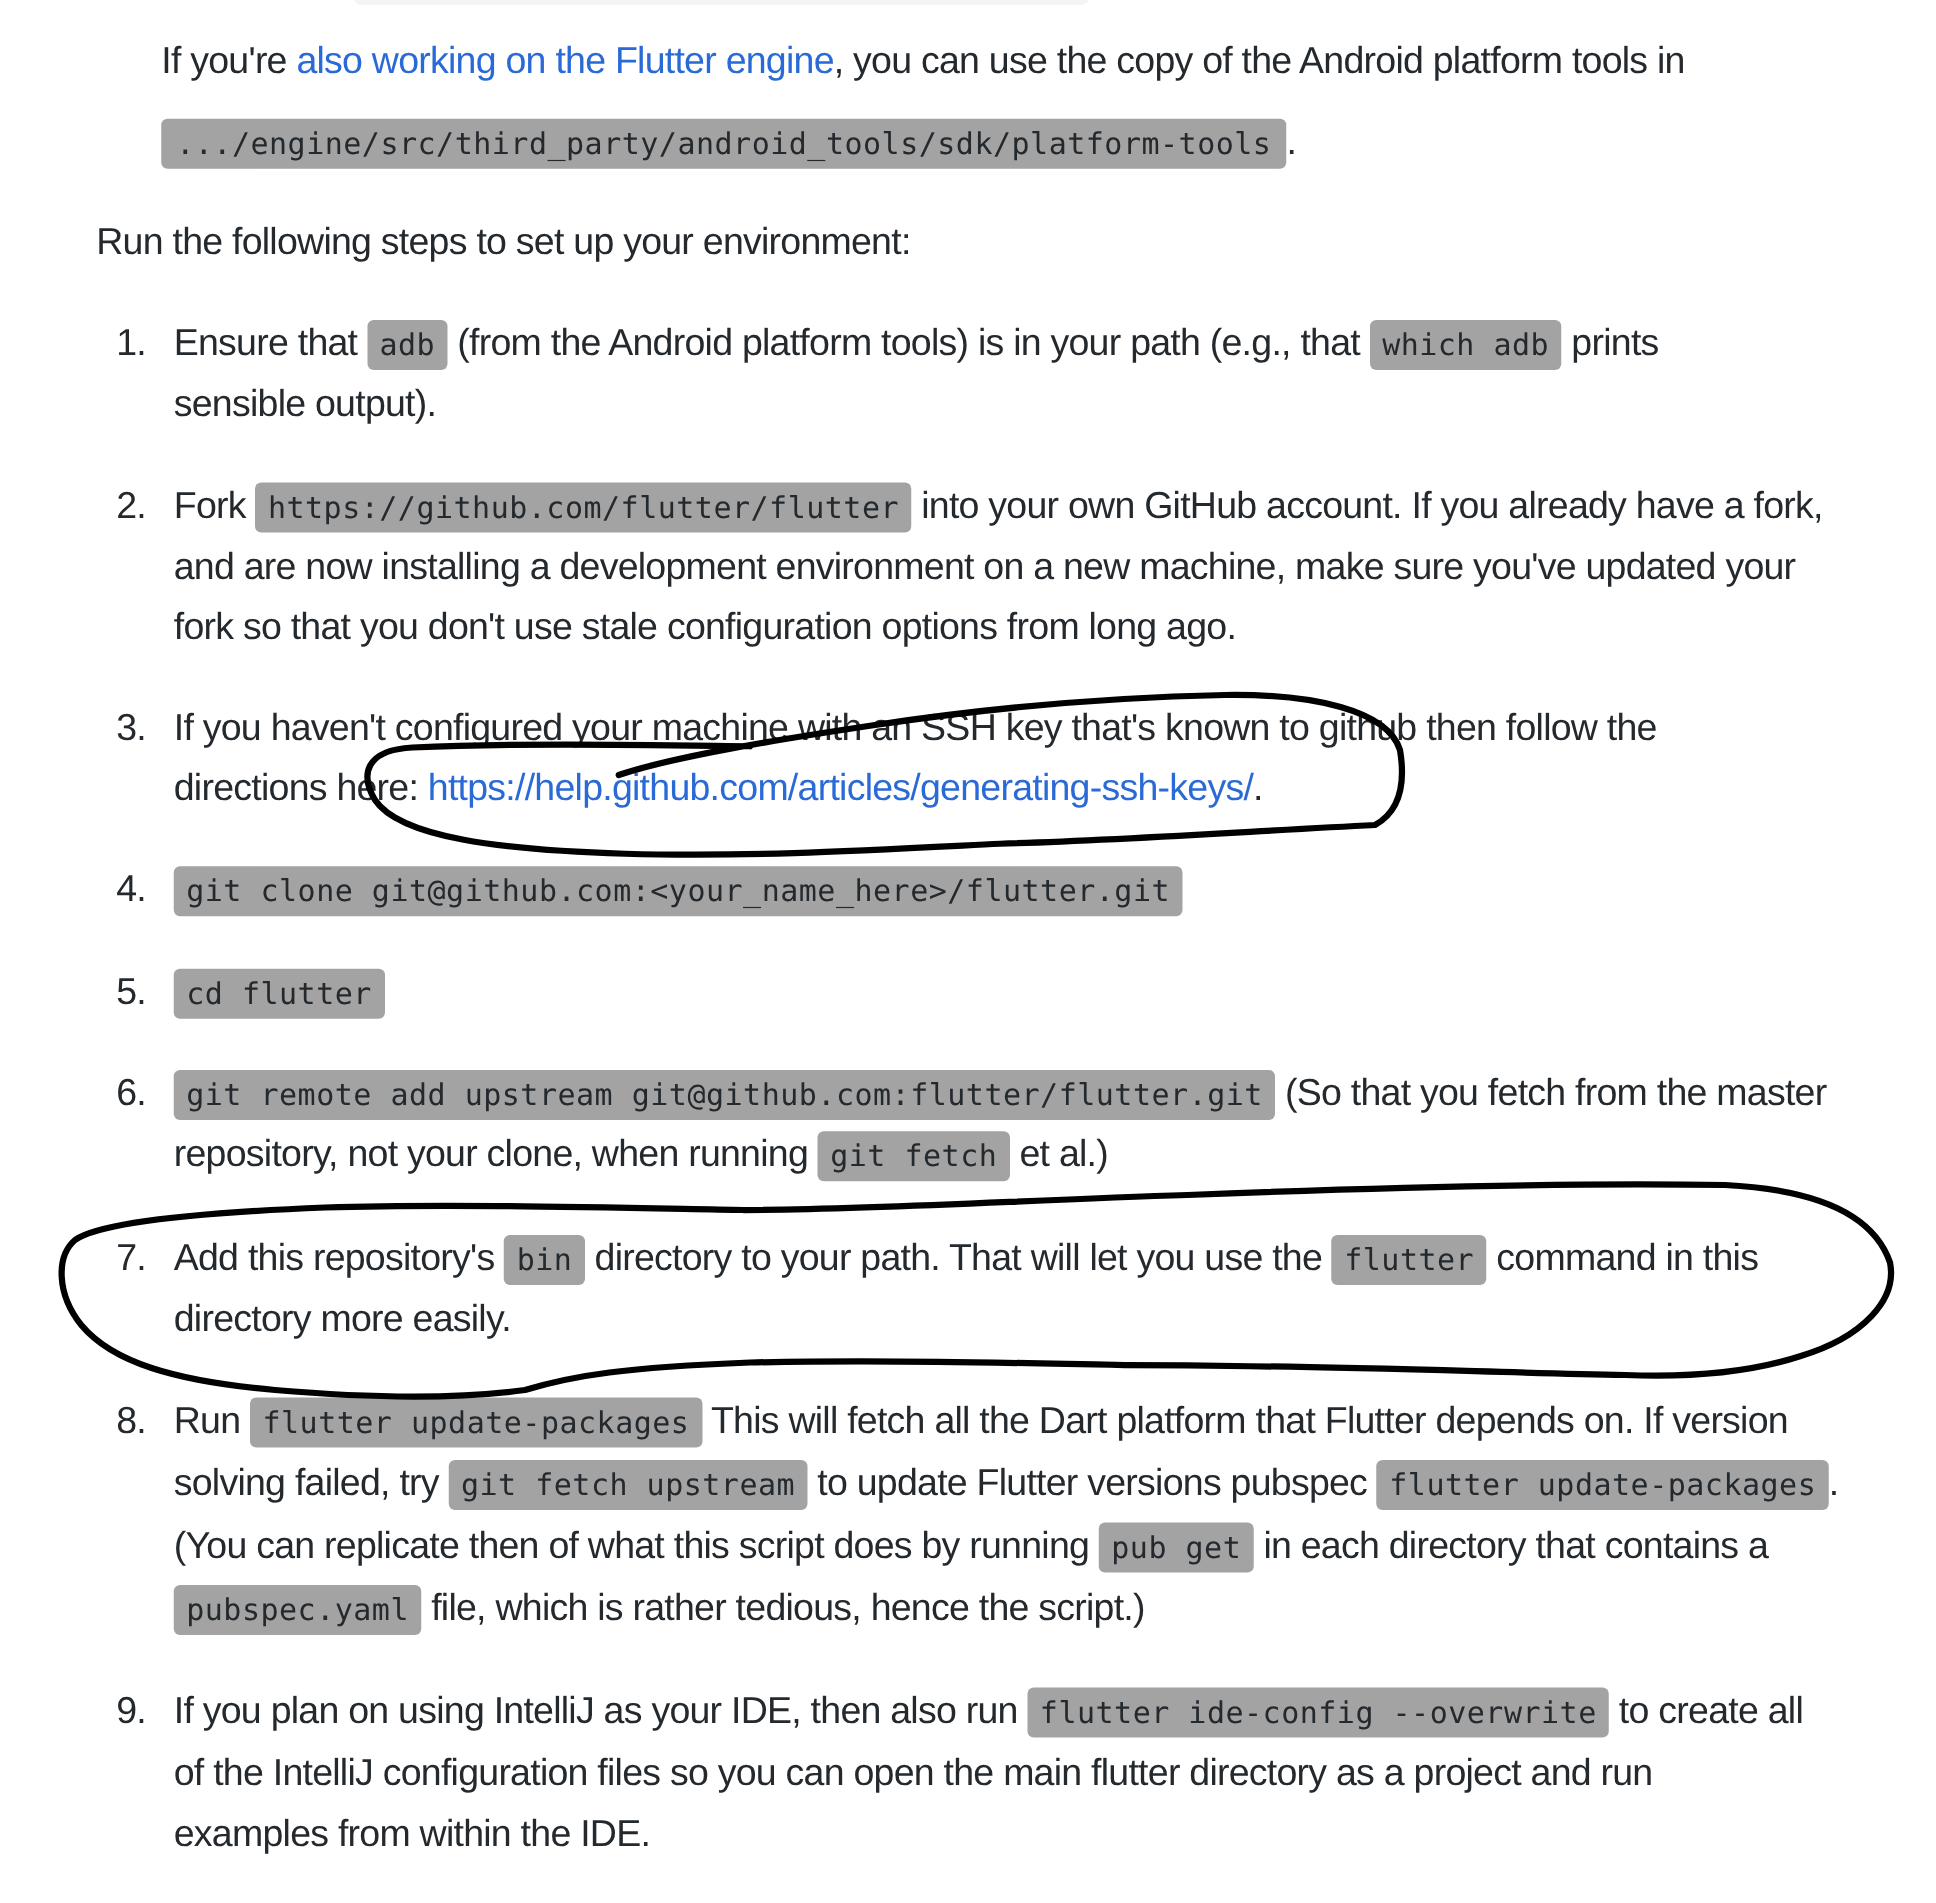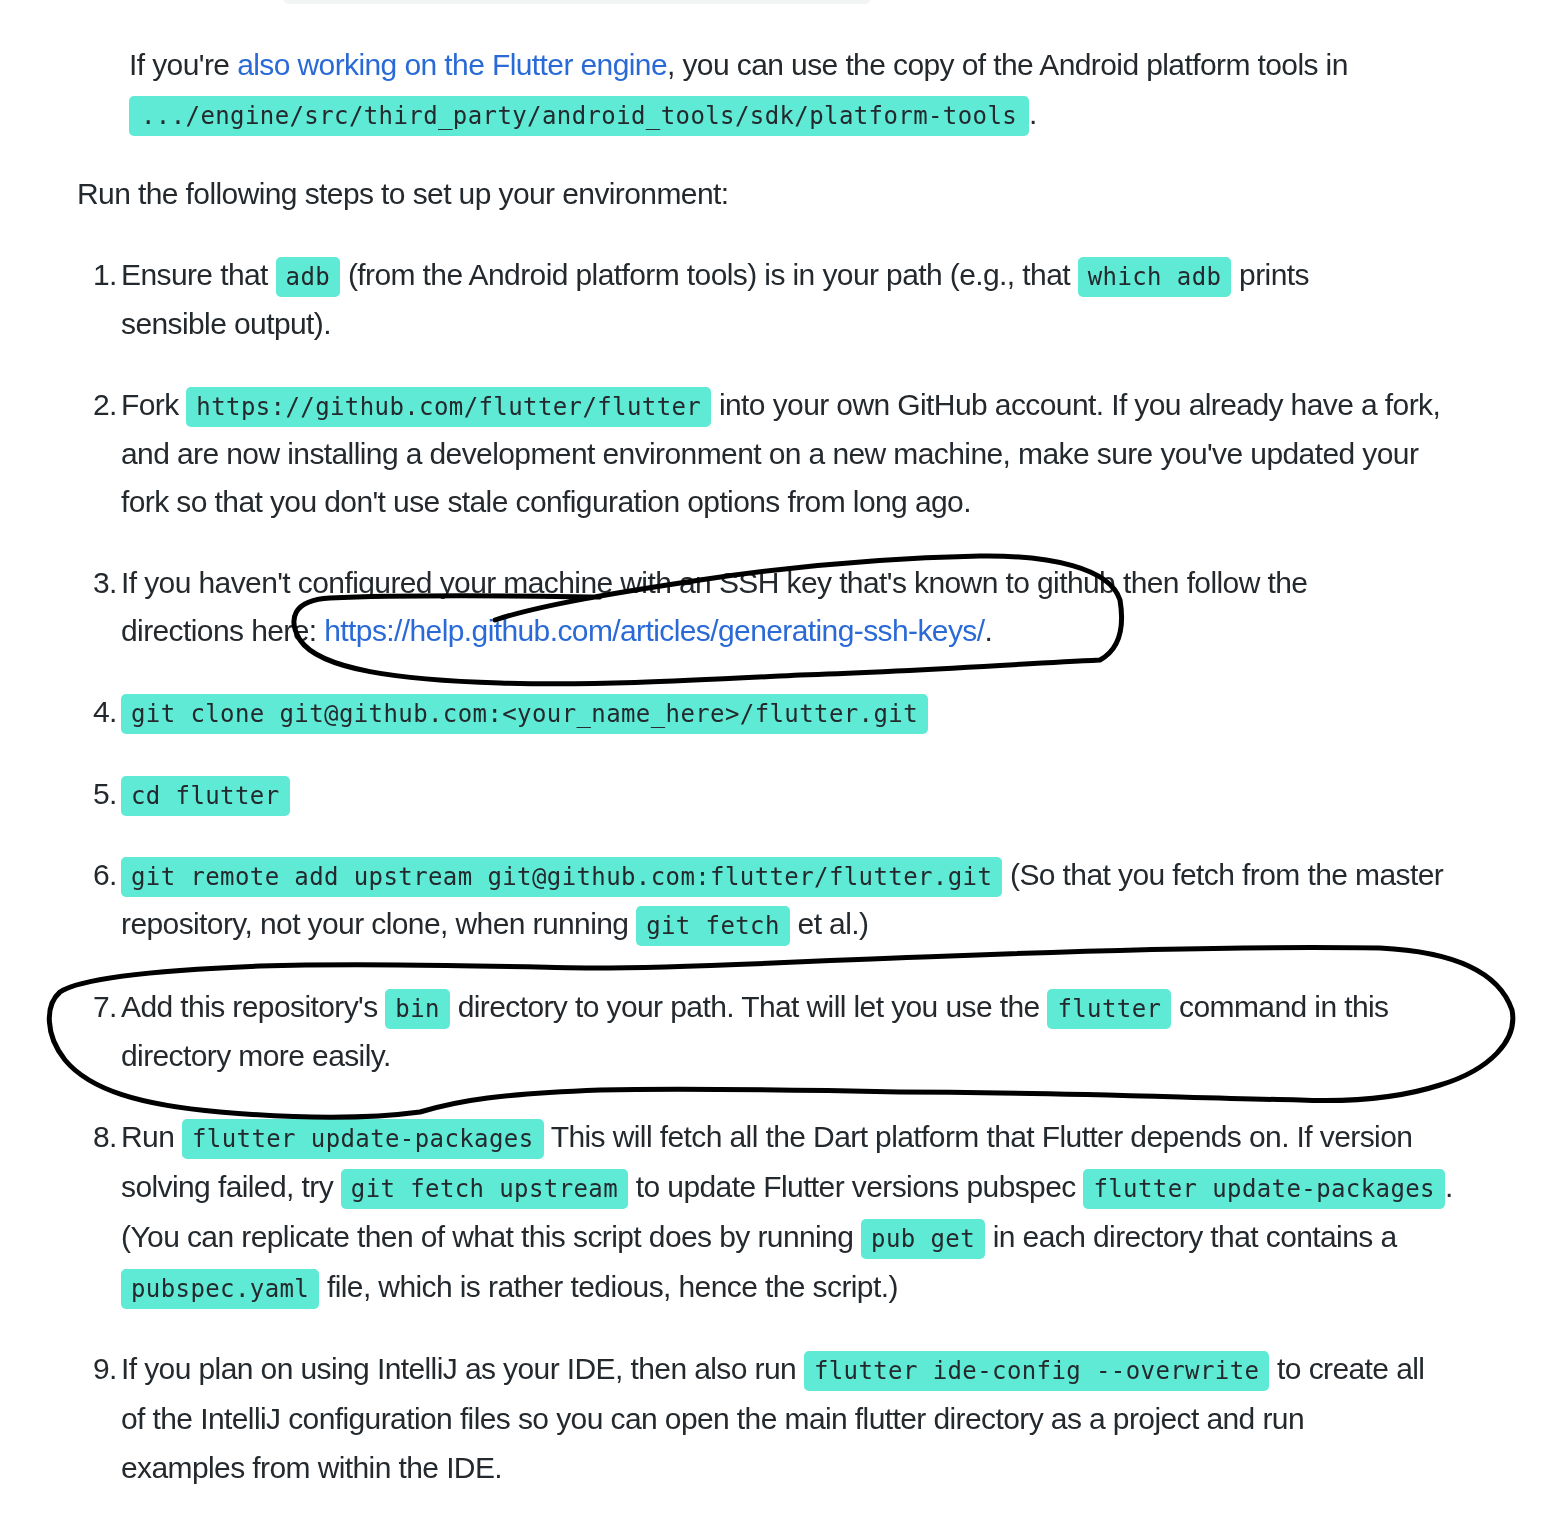--- a/index.html
+++ b/index.html
@@ -9,34 +9,34 @@
     color: #24292e; font-size: 30px;
   }
   .top-code-bar {
     position: absolute; left: 283px; top: -10px; width: 588px; height: 14px;
     background: #f3f4f4; border-radius: 6px;
   }
   .para { position: absolute; line-height: 49px; letter-spacing: -0.6px; white-space: nowrap; }
   a.link { color: #2a6ad6; text-decoration: none; }
   code {
     font-family: "DejaVu Sans Mono", "Liberation Mono", monospace;
-    font-size: 24px; background: #5eead4; border-radius: 5px;
+    font-size: 24px; background: #a3a3a3; border-radius: 5px;
     padding: 6px 10px; letter-spacing: 0.4px; color: #24292e;
   }
   .item { position: absolute; left: 0; line-height: 49px; letter-spacing: -0.6px; white-space: nowrap; }
   .num { position: absolute; left: 93px; width: 36px; text-align: left; }
-  .body-text { position: absolute; left: 121px; text-align: center; }
+  .body-text { position: absolute; left: 139px; text-align: center; }
   .annot { position: absolute; left: 0; top: 0; pointer-events: none; }
 </style>
 </head>
 <body>
 
 <div class="top-code-bar"></div>
 
-<div class="para" style="left:129px; top:40px;">
+<div class="para" style="left:129px; top:24px;">
   <span>If you're </span><a class="link">also working on the Flutter engine</a><span>, you can use the copy of the Android platform tools in</span>
 </div>
 <div class="para" style="left:129px; top:89px;">
   <code style="padding:6px 12px;">.../engine/src/third_party/android_tools/sdk/platform-tools</code><span>.</span>
 </div>
 
 <div class="para" style="left:77px; top:169px;">Run the following steps to set up your environment:</div>
 
 <div>
   <div class="item" style="top:250px;">

